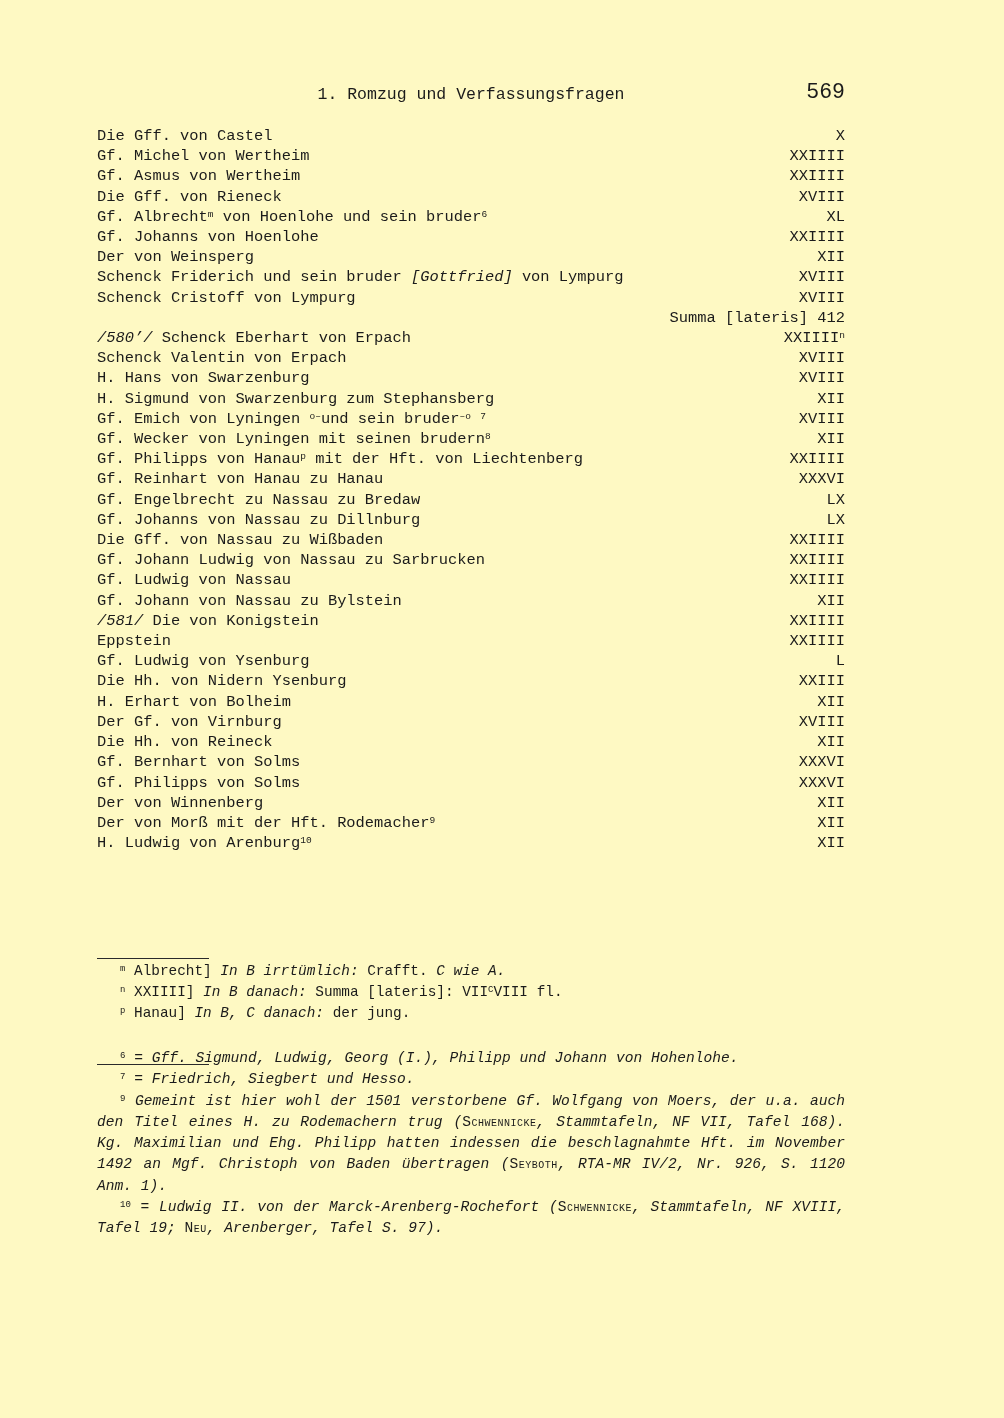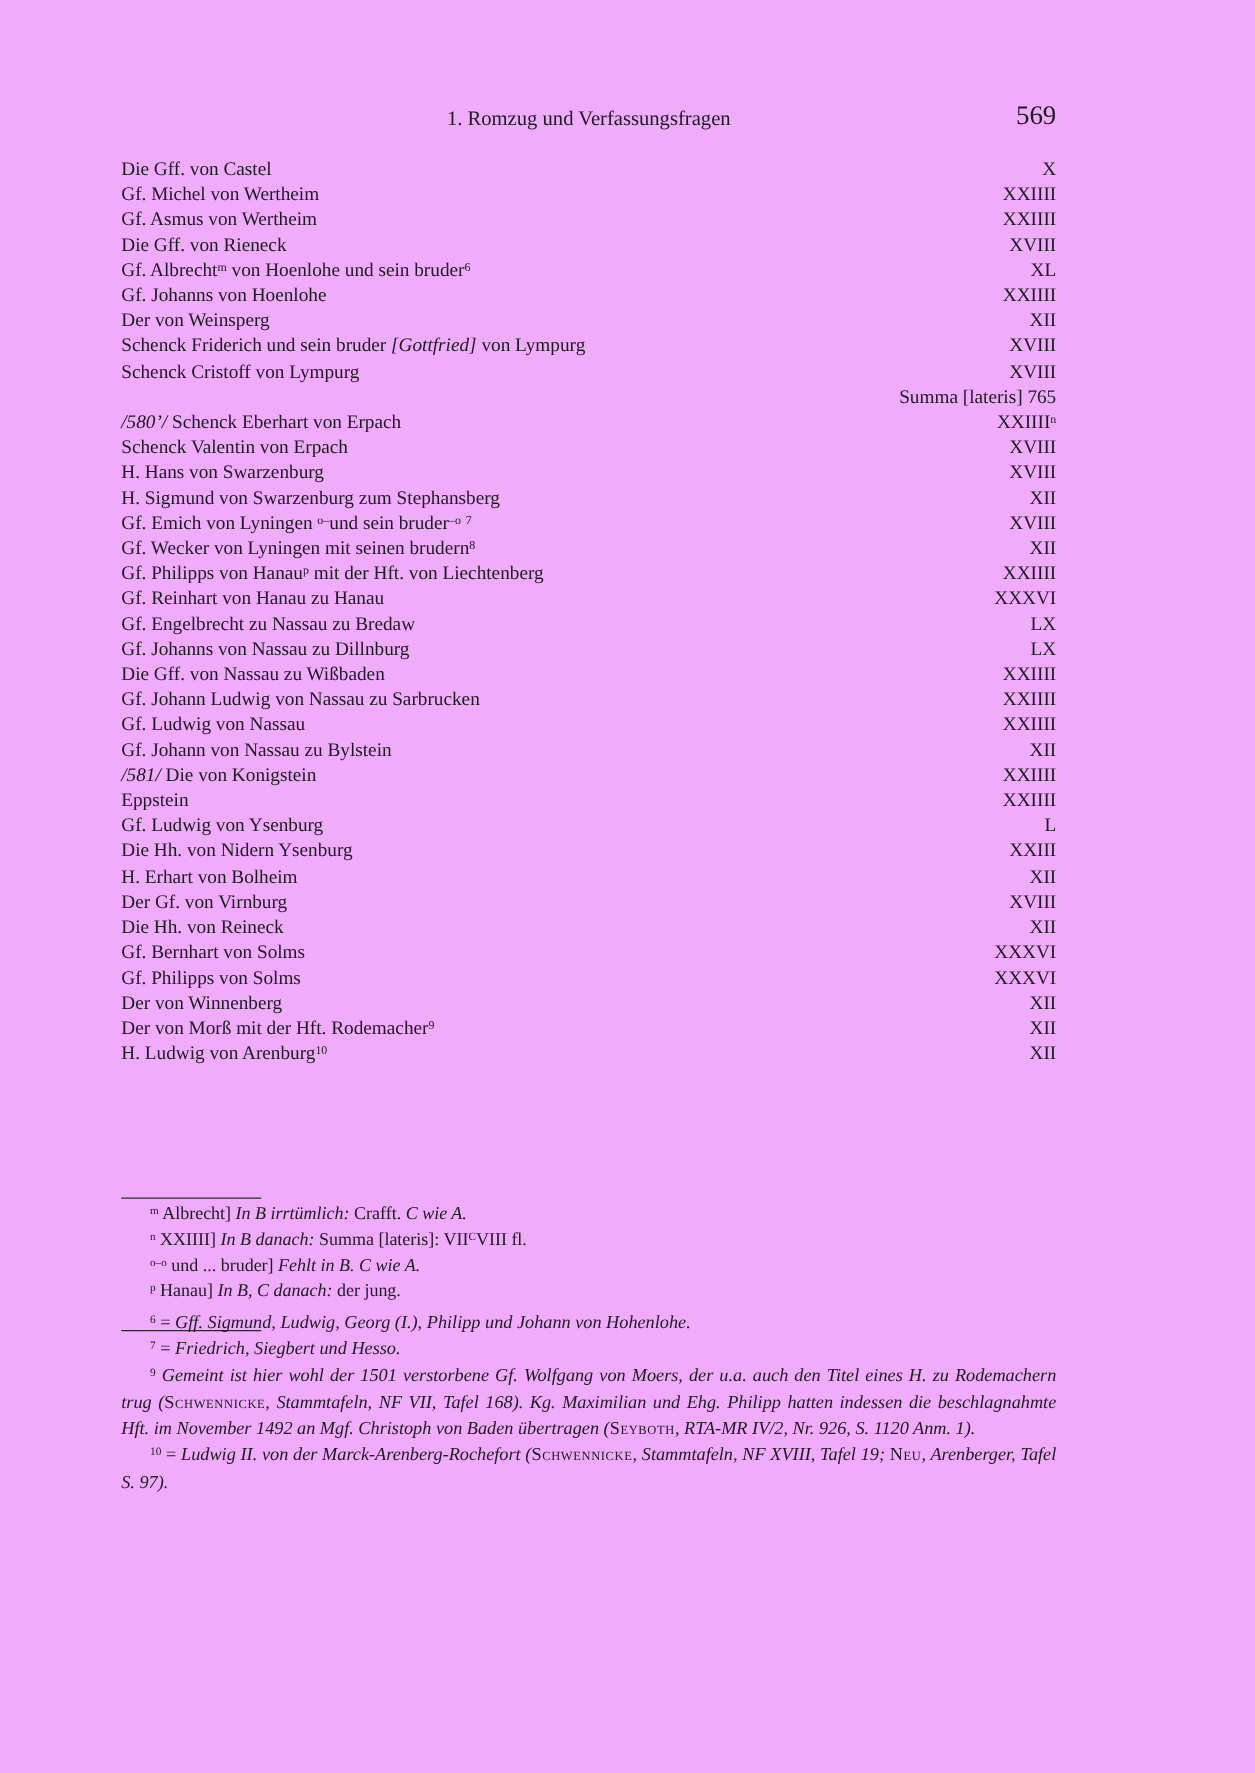--- a/index.html
+++ b/index.html
@@ -3,23 +3,23 @@
 <meta charset="utf-8">
 <title>569</title>
 <style>
   * { box-sizing: border-box; }
   html, body { margin: 0; padding: 0; background: #e8e8e8; }
   .page {
     position: relative;
     width: 1004px;
     height: 1418px;
     margin: 0 auto;
-    background: #f0abfc;
+    background: #fef9c3;
     color: #1b1b1b;
-    font-family: Liberation Serif, serif;
+    font-family: Liberation Mono, monospace;
     overflow: hidden;
   }
   .header-row {
     position: absolute;
     top: 84px;
     left: 97px;
     width: 748px;
     height: 26px;
   }
   .header-title {
@@ -139,21 +139,21 @@
       <div class="entry-row">
         <span class="entry-name">Schenck Friderich und sein bruder <i>[Gottfried]</i> von Lympurg</span>
         <span class="entry-value">XVIII</span>
       </div>
       <div class="entry-row">
         <span class="entry-name">Schenck Cristoff von Lympurg</span>
         <span class="entry-value">XVIII</span>
       </div>
       <div class="entry-row">
         <span class="entry-name"></span>
-        <span class="entry-value">Summa [lateris] 765</span>
+        <span class="entry-value">Summa [lateris] 412</span>
       </div>
       <div class="entry-row">
         <span class="entry-name"><i>/580’/</i> Schenck Eberhart von Erpach</span>
         <span class="entry-value">XXIIII<sup>n</sup></span>
       </div>
       <div class="entry-row">
         <span class="entry-name">Schenck Valentin von Erpach</span>
         <span class="entry-value">XVIII</span>
       </div>
       <div class="entry-row">
@@ -251,21 +251,20 @@
       <div class="entry-row">
         <span class="entry-name">H. Ludwig von Arenburg<sup>10</sup></span>
         <span class="entry-value">XII</span>
       </div>
     </div>
 
   <div class="rule rule-letters"></div>
   <div class="letter-notes">
       <p><sup>m</sup> Albrecht] <i>In B irrtümlich:</i> Crafft. <i>C wie A.</i></p>
       <p><sup>n</sup> XXIIII] <i>In B danach:</i> Summa [lateris]: VII<sup>C</sup>VIII fl.</p>
-      <p><sup>o–o</sup> und ... bruder] <i>Fehlt in B. C wie A.</i></p>
       <p><sup>p</sup> Hanau] <i>In B, C danach:</i> der jung.</p>
     </div>
 
   <div class="rule rule-numbers"></div>
   <div class="number-notes">
       <p><sup>6</sup> = <i>Gff. Sigmund, Ludwig, Georg (I.), Philipp und Johann von Hohenlohe.</i></p>
       <p><sup>7</sup> = <i>Friedrich, Siegbert und Hesso.</i></p>
       <p><sup>9</sup> <i>Gemeint ist hier wohl der 1501 verstorbene Gf. Wolfgang von Moers, der u.a. auch den Titel eines H. zu Rodemachern trug (</i><span class="sc">Schwennicke</span><i>, Stammtafeln, NF VII, Tafel 168). Kg. Maximilian und Ehg. Philipp hatten indessen die beschlagnahmte Hft. im November 1492 an Mgf. Christoph von Baden übertragen (</i><span class="sc">Seyboth</span><i>, RTA-MR IV/2, Nr. 926, S. 1120 Anm. 1).</i></p>
       <p><sup>10</sup> = <i>Ludwig II. von der Marck-Arenberg-Rochefort (</i><span class="sc">Schwennicke</span><i>, Stammtafeln, NF XVIII, Tafel 19; </i><span class="sc">Neu</span><i>, Arenberger, Tafel S. 97).</i></p>
     </div>

